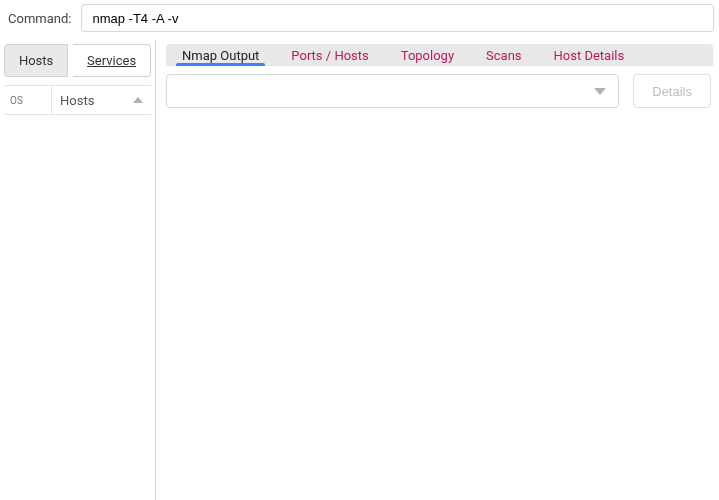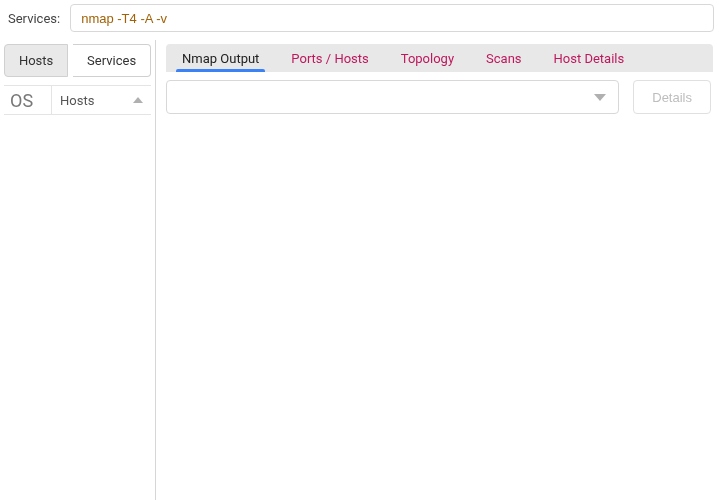--- a/index.html
+++ b/index.html
@@ -23,21 +23,21 @@
       font-size: 13px;
       white-space: nowrap;
     }
     .command-input {
       flex: 1;
       height: 28px;
       padding: 4px 10px;
       border: 1px solid #d8d8d8;
       border-radius: 4px;
       font-size: 13px;
-      color: #a16207;
+      color: #000000;
       background: #fff;
       outline: none;
     }
     .main-area {
       display: flex;
       height: calc(500px - 40px);
     }
     .left-panel {
       width: 156px;
       border-right: 1px solid #d6d6d6;
@@ -65,33 +65,34 @@
       background: #e9e9e9;
     }
     .left-tab:first-child {
       border-top-right-radius: 0;
       border-bottom-right-radius: 0;
     }
     .left-tab:last-child {
       border-top-left-radius: 0;
       border-bottom-left-radius: 0;
       border-left: none;
+      text-decoration: underline;
     }
     .host-table-header {
       display: flex;
       border-top: 1px solid #e4e4e4;
       border-bottom: 1px solid #e4e4e4;
       height: 30px;
       align-items: center;
     }
     .col-os {
       width: 48px;
       padding-left: 6px;
       color: #777;
-      font-size: 18px;
+      font-size: 10px;
       border-right: 1px solid #e4e4e4;
       height: 100%;
       display: flex;
       align-items: center;
     }
     .col-host {
       flex: 1;
       padding-left: 8px;
       color: #555;
       font-size: 13px;
@@ -115,21 +116,21 @@
     .right-panel {
       flex: 1;
       display: flex;
       flex-direction: column;
       padding-left: 10px;
     }
     .tab-bar {
       display: flex;
       background: #e8e8e8;
       border-radius: 4px 4px 0 0;
-      height: 28px;
+      height: 22px;
       align-items: stretch;
       margin-top: 4px;
       margin-right: 6px;
     }
     .tab {
       padding: 0 16px;
       display: flex;
       align-items: center;
       color: #be185d;
       font-size: 13px;
@@ -185,21 +186,21 @@
     }
     .output-body {
       flex: 1;
       background: #fff;
     }
   </style>
 </head>
 <body>
 
 <div class="command-row">
-  <span class="command-label">Services:</span>
+  <span class="command-label">Command:</span>
   <input type="text" class="command-input" value="nmap -T4 -A -v" style="">
 </div>
 
 <div class="main-area">
 
   <div class="left-panel">
     <div class="left-tabs">
       <div class="left-tab active">Hosts</div>
       <div class="left-tab">Services</div>
     </div>

